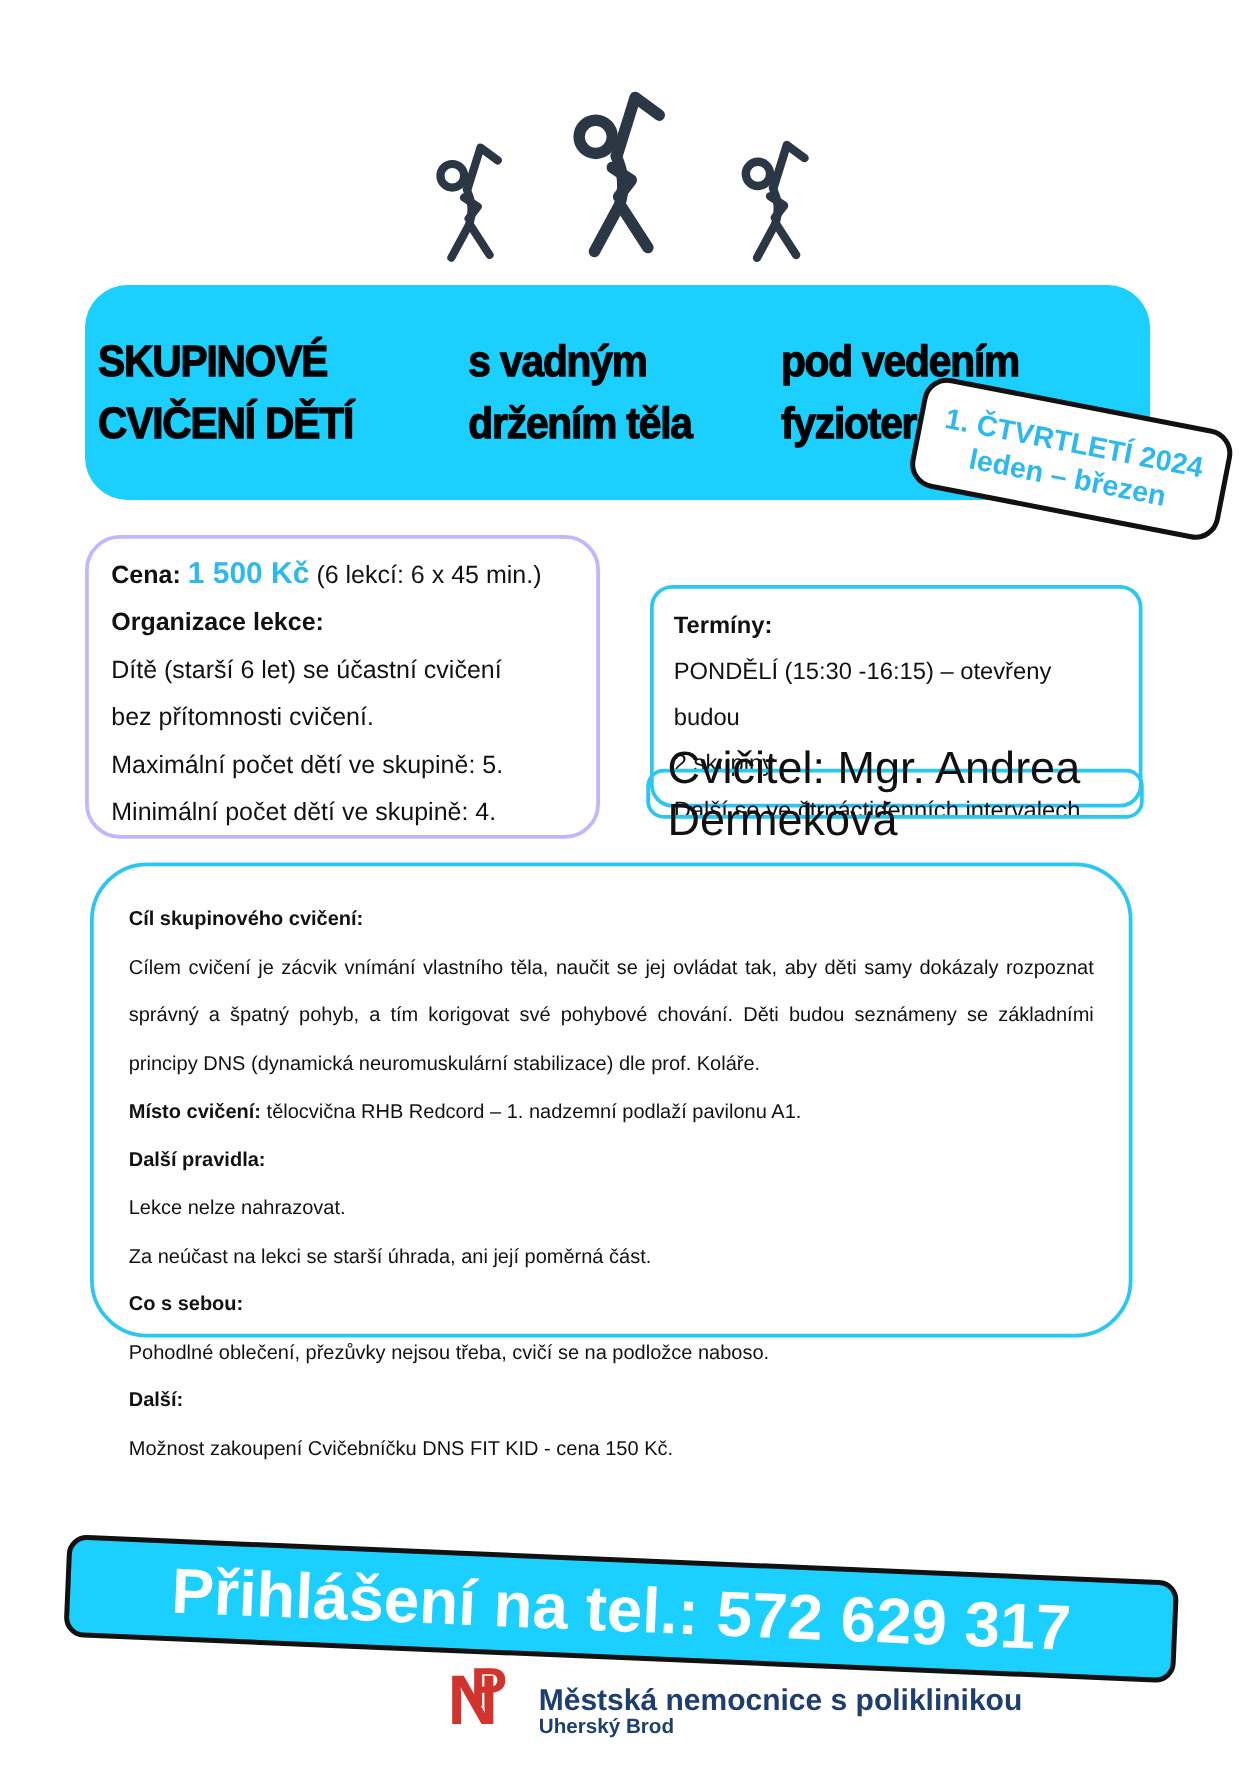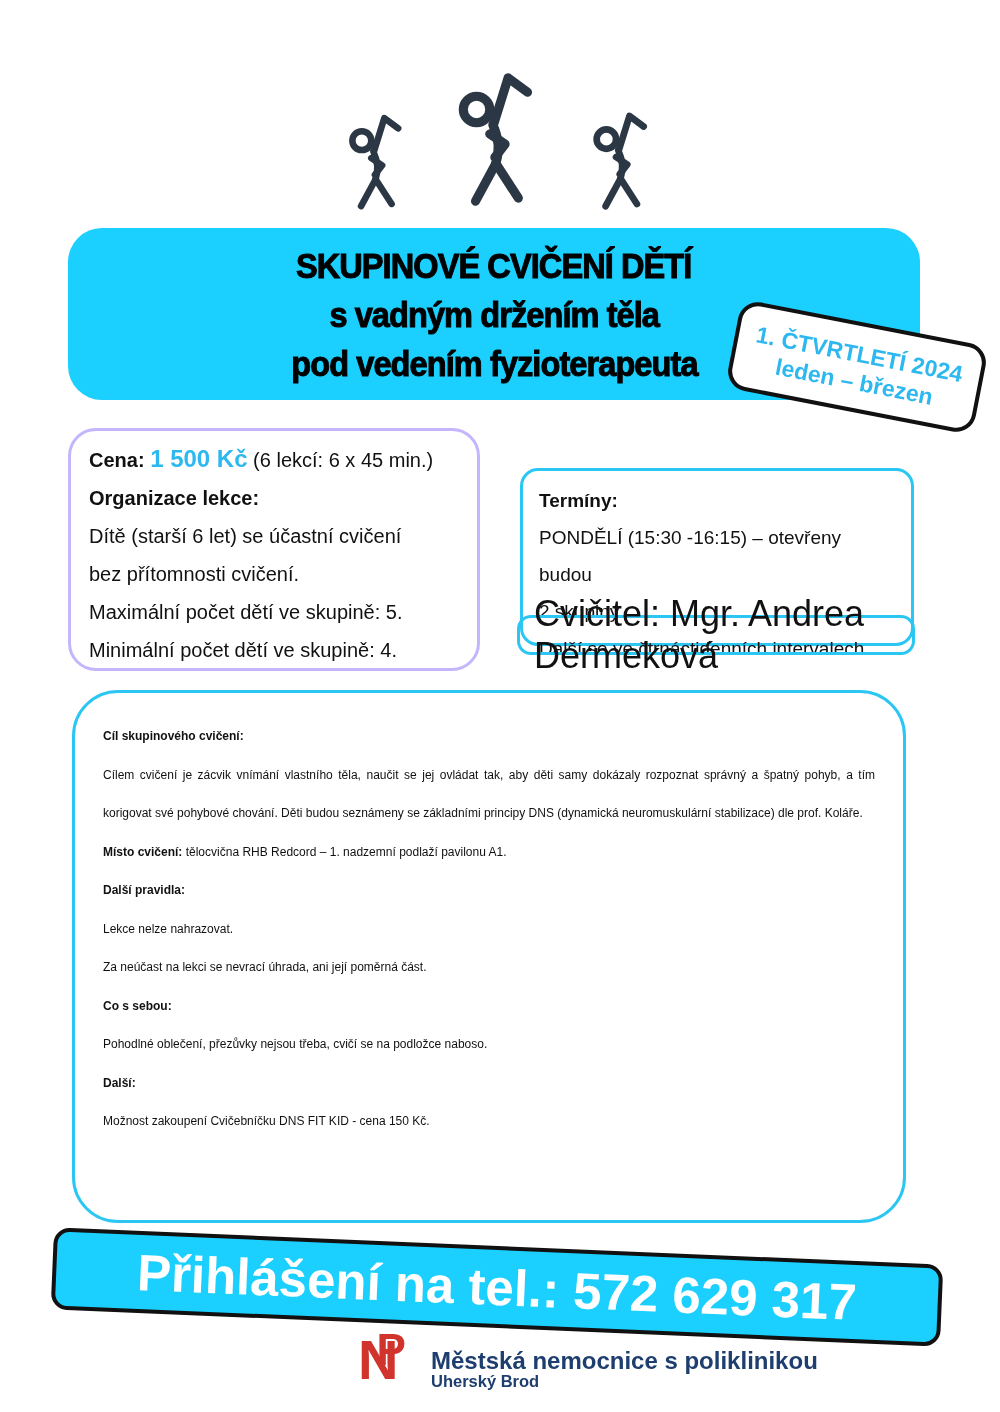--- a/index.html
+++ b/index.html
@@ -30,21 +30,21 @@
   }
   .fig{display:block;}
   .fig-s1{width:80px;height:114px;}
   .fig-l {width:112px;height:160px;}
   .fig-s2{width:82px;height:116px;}
   
   .title-banner{
     position:absolute;left:68px;top:228px;width:852px;height:172px;
     background:var(--cyan_fill);
     border-radius:34px;
-    display:flex;flex-direction:column;justify-content:center;align-items:center;
+    display:flex;justify-content:center;align-items:center;
     font-size:35px;line-height:49px;font-weight:bold;color:#000;
     letter-spacing:-1px;
   }
   .title-banner .tl{transform:scaleX(0.93);-webkit-text-stroke:1px #000;}
   
   .badge{
     position:absolute;left:731px;top:322px;width:252px;height:90px;
     background:#ffffff;border:4px solid #111;border-radius:20px;
     transform:rotate(11deg);
     text-align:center;padding-top:14px;
@@ -70,24 +70,24 @@
   .terminy-box .b{font-weight:bold;}
   
   .cvicitel-box{
     position:absolute;left:517px;top:615px;width:398px;height:40px;
     border:3px solid var(--cyan_border);border-radius:14px;
     display:flex;align-items:center;padding-left:14px;
     font-size:36px;
   }
   
   .main-box{
-    position:absolute;left:72px;top:690px;width:834px;height:533px;
+    position:absolute;left:72px;top:690px;width:834px;height:380px;
     border:3px solid var(--cyan_border);border-radius:46px;
     padding:24px 28px 0 28px;
-    font-size:12px;line-height:38.5px;
+    font-size:16px;line-height:38.5px;
   }
   .main-box .b{font-weight:bold;}
   .main-box .just{text-align:justify;}
   
   .phone-banner{
     position:absolute;left:52px;top:1246px;width:890px;height:82px;
     background:var(--cyan_fill);
     border:4px solid #111;border-radius:16px;
     transform:rotate(2.4deg);
     display:flex;align-items:center;justify-content:center;
@@ -166,21 +166,21 @@
   <div class="cvicitel-box">
     <span>Cvičitel: Mgr. Andrea Dermeková</span>
   </div>
 
   <div class="main-box">
     <div class="b">Cíl skupinového cvičení:</div>
     <div class="just">Cílem cvičení je zácvik vnímání vlastního těla, naučit se jej ovládat tak, aby děti samy dokázaly rozpoznat správný a špatný pohyb, a tím korigovat své pohybové chování. Děti budou seznámeny se základními principy DNS (dynamická neuromuskulární stabilizace) dle prof. Koláře.</div>
     <div><span class="b">Místo cvičení:</span><span> tělocvična RHB Redcord – 1. nadzemní podlaží pavilonu A1.</span></div>
     <div class="b">Další pravidla:</div>
     <div>Lekce nelze nahrazovat.</div>
-    <div>Za neúčast na lekci se nevrací úhrada, ani její poměrná část.</div>
+    <div>Za neúčast na lekci se starší úhrada, ani její poměrná část.</div>
     <div class="b">Co s sebou:</div>
     <div>Pohodlné oblečení, přezůvky nejsou třeba, cvičí se na podložce naboso.</div>
     <div class="b">Další:</div>
     <div>Možnost zakoupení Cvičebníčku DNS FIT KID - cena 150 Kč.</div>
   </div>
 
   <div class="phone-banner">
     <span>Přihlášení na tel.: 572 629 317</span>
   </div>
 

